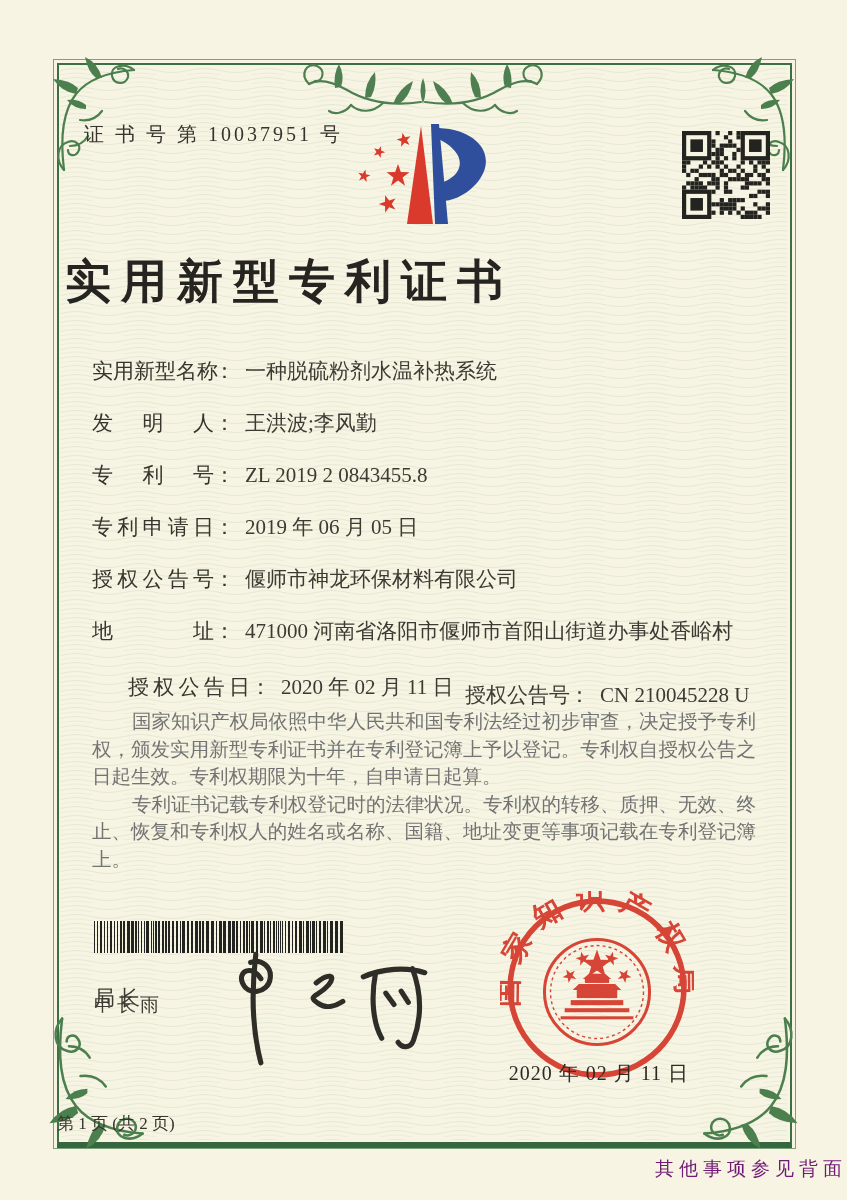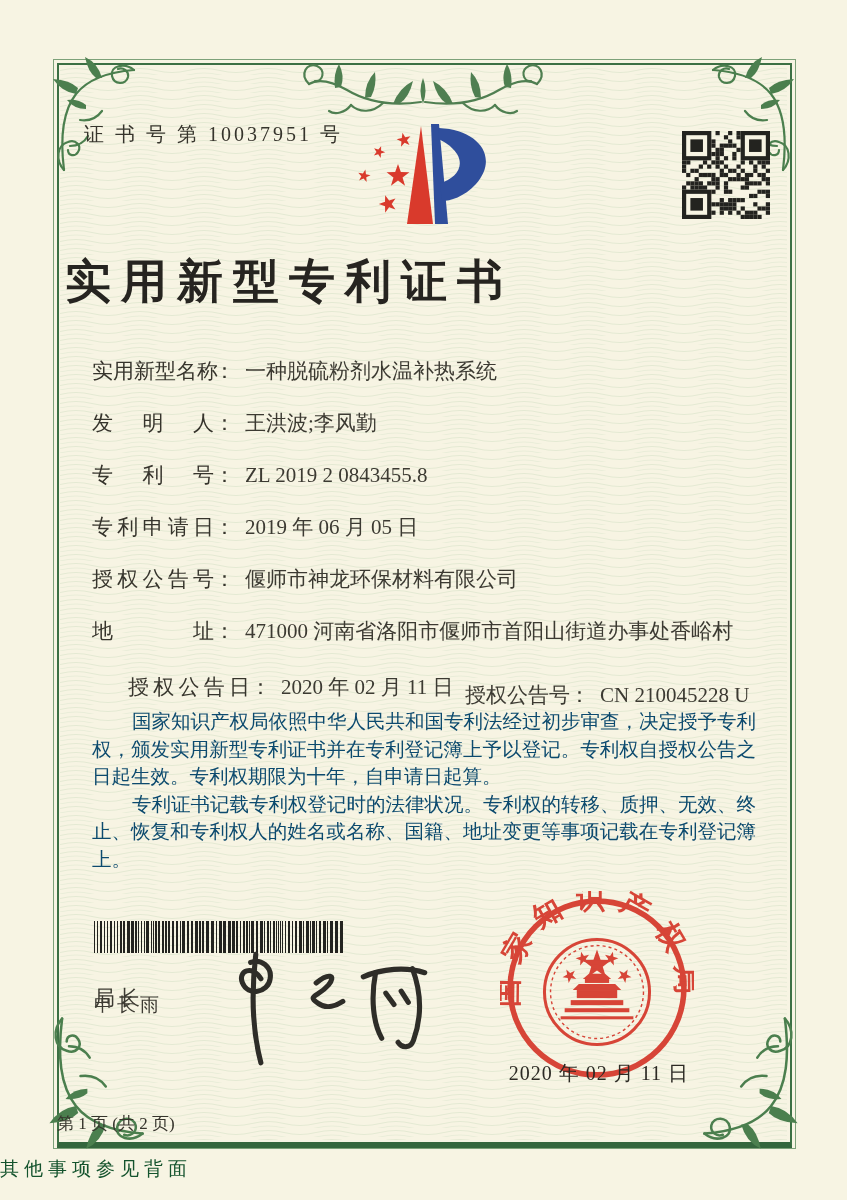--- a/index.html
+++ b/index.html
@@ -23,30 +23,30 @@
     font-size:46px;font-weight:700;letter-spacing:10px;color:#262420;margin:8px;
   }
   .fields{left:92px;top:356px;width:672px;}
   .frow{margin-bottom:22px;font-size:21px;line-height:30px;white-space:nowrap;}
   .flabel{display:inline-block;width:122px;text-align:justify;text-align-last:justify;vertical-align:top;color:#36342c;}
   .fcolon{margin-right:10px;color:#36342c;}
   .fvalue{color:#3c3a32;}
   .grant-row{position:relative;margin-top:26px;margin-left:36px;}
   .grant-no{position:absolute;left:337px;top:8px;white-space:nowrap;}
   .glabel{display:inline-block;width:104px;text-align:justify;text-align-last:justify;vertical-align:top;}
-  .paras{left:92px;top:708px;width:664px;font-size:19.5px;line-height:27.5px;text-align:justify;color:#0c4a6e;}
+  .paras{left:92px;top:708px;width:664px;font-size:19.5px;line-height:27.5px;text-align:justify;color:#737373;}
   .paras p{margin:0;text-indent:2.05em;}
   .barcode-svg{left:94px;top:921px;}
   .director-title{left:94px;top:984px;font-size:21px;letter-spacing:4px;}
   .director-name{left:94px;top:992px;font-size:19px;letter-spacing:4px;}
   .sig-svg{left:222px;top:948px;}
   .seal-svg{left:500px;top:891px;opacity:.93;}
   .seal-date{left:506px;top:1060px;width:186px;text-align:center;font-size:20px;letter-spacing:1px;color:#2c2a24;z-index:5;}
   .page-num{left:57px;top:1112px;width:731px;text-align:left;font-size:17px;color:#36342c;}
-  .back-note{left:0;top:1156px;width:847px;text-align:left;font-size:19px;letter-spacing:5px;color:#14532d;}
+  .back-note{left:0;top:1156px;width:847px;text-align:right;font-size:19px;letter-spacing:5px;color:#701a75;}
 </style>
 </head>
 <body>
 
 <div class="page">
 
   <svg width="0" height="0" style="position:absolute">
     <defs>
       <path id="star5" d="M0,-10 L2.35,-3.24 L9.51,-3.09 L3.8,1.24 L5.88,8.09 L0,3.8 L-5.88,8.09 L-3.8,1.24 L-9.51,-3.09 L-2.35,-3.24 Z"></path>
       <pattern id="waves" width="64" height="9" patternUnits="userSpaceOnUse">

